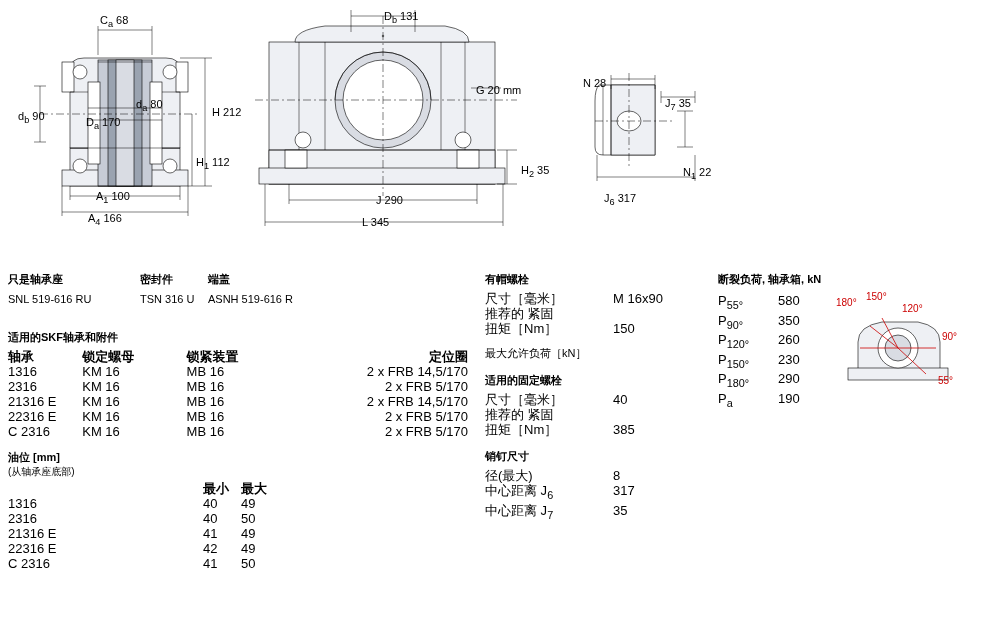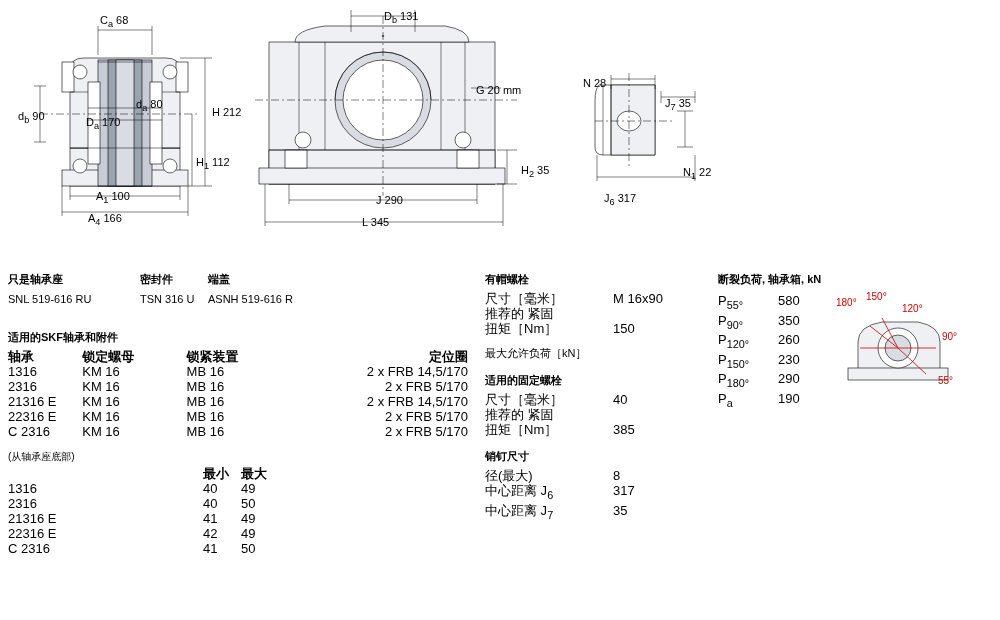--- a/index.html
+++ b/index.html
@@ -272,20 +272,21 @@
         <td class="col-bear">C 2316</td>
         <td class="col-nut">KM 16</td>
         <td class="col-dev">MB 16</td>
         <td class="col-ring">2 x FRB 5/170</td>
       </tr>
     </tbody>
   </table>
 </div>
 
 <div class="abs" style="left:8px;top:450px;width:300px;">
+  <div class="sec-title">油位 [mm]</div>
   <div class="note">(从轴承座底部)</div>
   <table style="margin-top:2px;">
     <thead>
       <tr>
         <td style="width:195px;"></td>
         <td style="width:38px;" class="b-head">最小</td>
         <td style="width:40px;" class="b-head">最大</td>
       </tr>
     </thead>
     <tbody>

